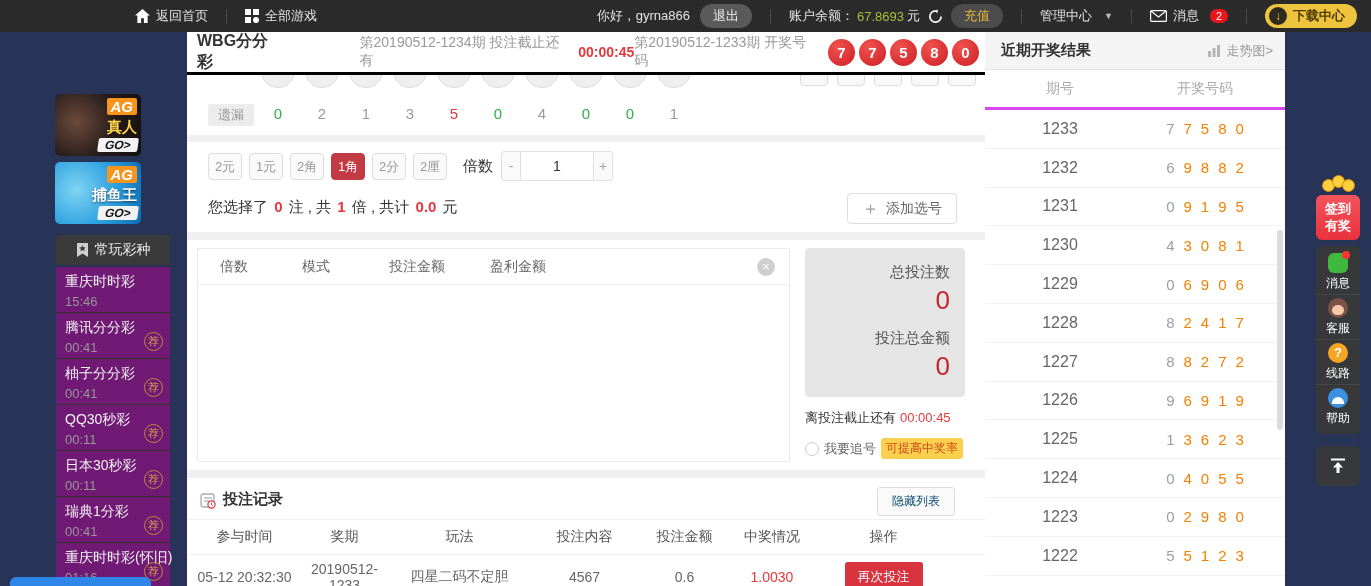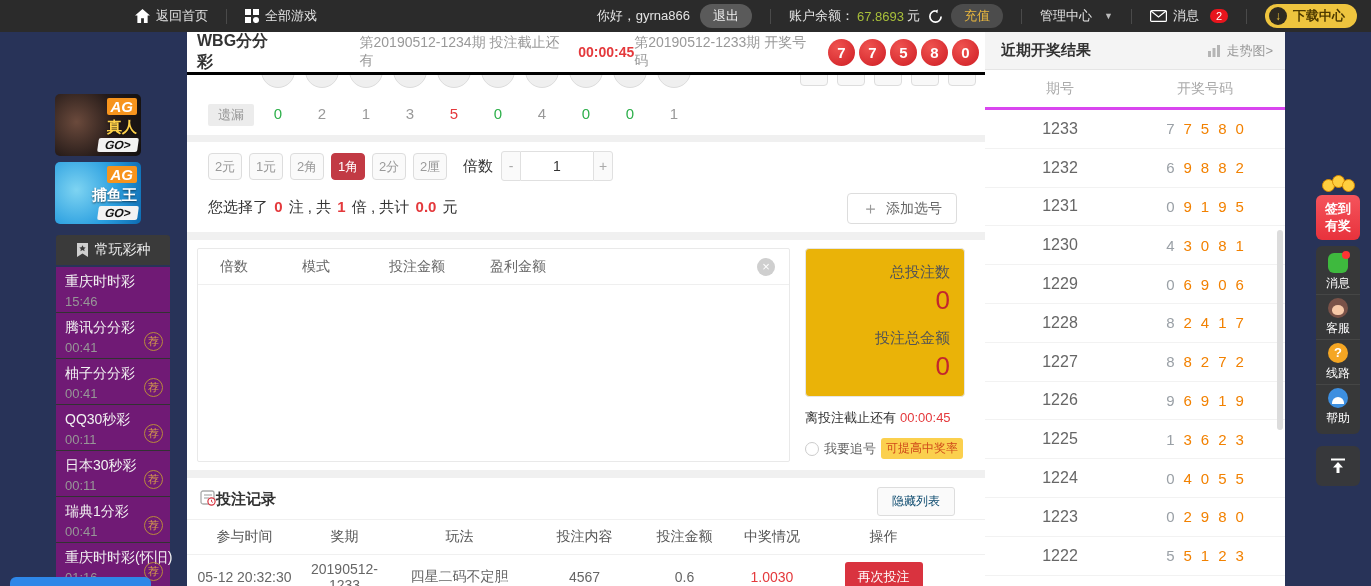--- a/index.html
+++ b/index.html
@@ -75,33 +75,33 @@
   .summary .hl { color:#e4393c; font-weight:bold; margin:0 2px; }
 
   #slip { top:208px; height:230px; }
   #slip-table { position:absolute; left:10px; top:8px; width:593px; height:214px; border:1px solid #e9e9e9; border-radius:2px; background:#fff; }
   .slip-head { display:flex; align-items:center; height:36px; border-bottom:1px solid #efefef; color:#666; font-size:14px; }
   .sc0 { width:180px; padding-left:30px; text-align:left; }
   .sc { text-align:center; }
   .sc1{width:72px;} .sc2{width:92px;} .sc3{width:110px;} .sc4{width:92px;}
   .slip-close { margin-left:auto; margin-right:14px; width:18px; height:18px; border-radius:50%; background:#cfcfcf; color:#fff; font-size:13px; display:flex; align-items:center; justify-content:center; cursor:pointer; }
   #slip-right { position:absolute; left:618px; top:8px; width:160px; }
-  .sum-box { border:1px solid #e6e6e6; border-radius:4px; background:#eab308; text-align:right; padding:14px 14px 16px; }
+  .sum-box { border:1px solid #e6e6e6; border-radius:4px; background:#e5e5e5; text-align:right; padding:14px 14px 16px; }
   .sum-label { color:#555; font-size:15px; margin-top:14px; }
   .sum-label:first-child { margin-top:0; }
   .sum-zero { color:#c2262e; font-size:26px; margin-top:4px; line-height:1.1; }
   .deadline { margin-top:12px; font-size:13px; color:#333; white-space:nowrap; }
   .deadline b { color:#e4393c; font-weight:normal; margin-left:4px; }
   .bet-now { margin-top:10px; width:160px; height:33px; background:#f3f3f3; border:1px solid #e7e7e7; border-radius:4px; color:#c9c9c9; font-size:18px; letter-spacing:2px; cursor:default; }
   .chase { margin-top:11px; display:flex; align-items:center; gap:5px; font-size:13px; color:#666; white-space:nowrap; }
   .radio { width:14px; height:14px; border:1px solid #ccc; border-radius:50%; background:#fff; cursor:pointer; flex:none; }
   .chase-badge { background:#fbd04e; color:#cf4a1a; font-size:12px; padding:2px 5px; border-radius:3px; }
 
   #records { top:446px; height:140px; }
-  .rec-title { display:flex; align-items:flex-start; padding:12px 0 10px 13px; font-size:15px; font-weight:bold; color:#333; }
+  .rec-title { display:flex; align-items:flex-end; gap:7px; padding:12px 0 10px 13px; font-size:15px; font-weight:bold; color:#333; }
   .hide-list { position:absolute; right:30px; top:9px; background:#fafafa; border:1px solid #ddd; border-radius:3px; color:#0c4a6e; font-size:12px; padding:5px 14px; cursor:pointer; }
   .rec-row { display:flex; align-items:center; height:34px; font-size:14px; color:#666; }
   .rec-head { border-top:1px solid #f0f0f0; border-bottom:1px solid #f0f0f0; height:36px; color:#555; }
   .rc { text-align:center; flex:none; }
   .rc0{width:115px;} .rc1{width:85px;} .rc2{width:145px;} .rc3{width:105px;} .rc4{width:95px;} .rc5{width:80px;} .rc6{width:143px;}
   .rec-body .rec-row { height:44px; border-bottom:1px solid #f5f5f5; }
   .win { color:#e4393c; }
   .rebet { background:#d9333f; color:#fff; border:none; border-radius:3px; font-size:13px; padding:6px 13px; cursor:pointer; }
 
   

